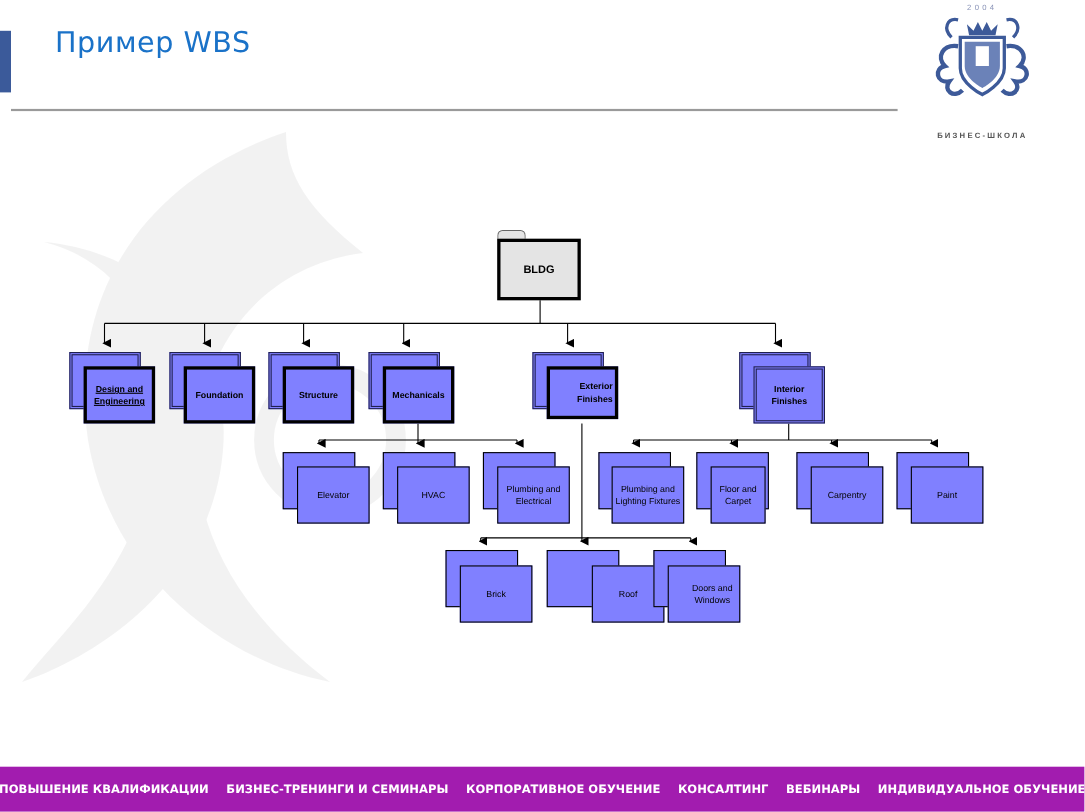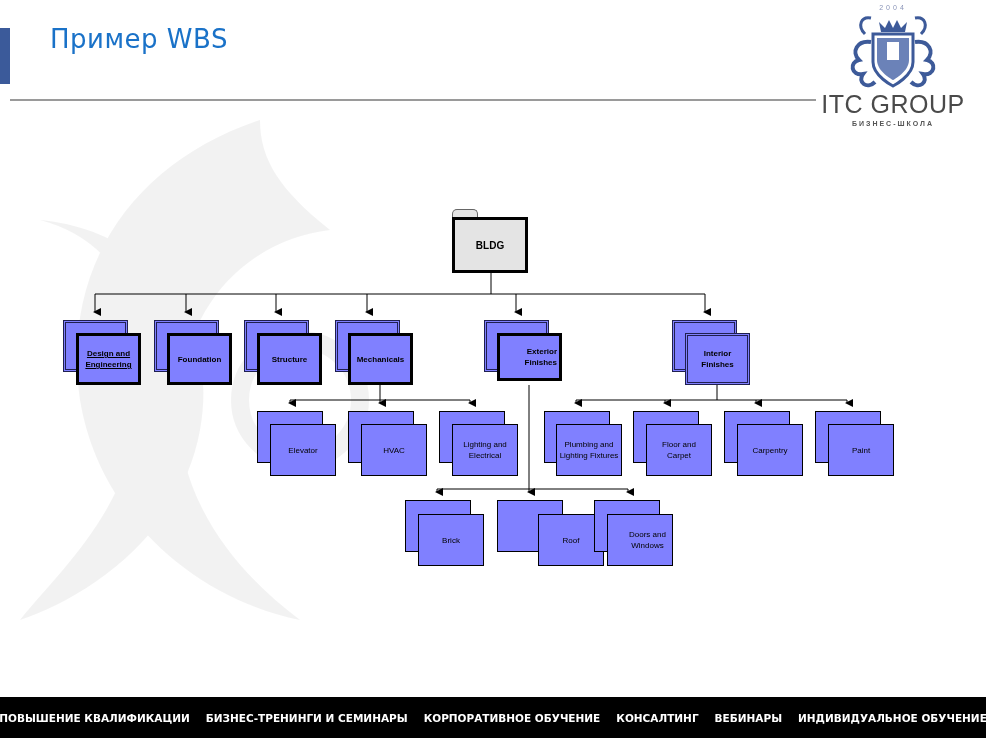--- a/index.html
+++ b/index.html
@@ -13,21 +13,21 @@
   .logo-sub { position:absolute; left:0; top:116px; width:146px; text-align:center; font-size:7px; color:#555; letter-spacing:2px; font-weight:bold; }
   .logo-year { position:absolute; left:0; top:0px; width:146px; text-align:center; font-size:7px; color:#8a94b8; letter-spacing:3px; }
   .diagram { position:absolute; left:0; top:0; width:986px; height:690px; }
   .node-back { position:absolute; background:#8080ff; border:1px solid #000; box-sizing:border-box; }
   .node-back.dbl { border:3px double #202050; }
   .node-front { position:absolute; background:#8080ff; border:1px solid #000; box-sizing:border-box; display:flex; align-items:center; justify-content:center; text-align:center; font-size:8px; color:#000; line-height:11px; padding:2px; }
   .node-front.bold { border:3px solid #000; font-weight:bold; }
   .node-front.dbl { border:3px double #202050; font-weight:bold; }
   .root { position:absolute; left:452px; top:217px; width:76px; height:56px; background:#e4e4e4; border:3px solid #000; box-sizing:border-box; display:flex; align-items:center; justify-content:center; font-size:10px; font-weight:bold; }
   .root-tab { position:absolute; left:452px; top:209px; width:26px; height:10px; background:#e4e4e4; border:1px solid #666; border-bottom:none; border-radius:5px 5px 0 0; box-sizing:border-box; }
-  .footer { position:absolute; left:0; top:697px; width:986px; height:41px; background:#000000; display:flex; align-items:center; justify-content:center; }
+  .footer { position:absolute; left:0; top:697px; width:986px; height:41px; background:#a21caf; display:flex; align-items:center; justify-content:center; }
   .footer-item { color:#ffffff; font-family:"DejaVu Sans", sans-serif; font-size:10.5px; font-weight:bold; padding:0 8px; white-space:nowrap; }
   .footer-sep { width:1px; height:24px; background:#7c95c4; }
 </style>
 </head>
 <body>
 
 <div class="accent-bar"></div>
 
 <svg class="watermark" viewBox="0 0 520 560">
   <path d="M260 20 C140 60 60 160 80 300 C100 420 200 500 300 520 C220 460 170 380 180 290 C190 200 250 140 330 130 C280 90 260 60 260 20 Z" fill="#333"></path>
@@ -43,21 +43,20 @@
   <svg style="position:absolute;left:23px;top:8px;" width="100" height="80" viewBox="0 0 100 80">
     <path d="M30 22 L70 22 L70 50 C70 64 50 74 50 74 C50 74 30 64 30 50 Z" fill="#fff" stroke="#3d5a99" stroke-width="3"></path>
     <path d="M34 26 L66 26 L66 48 C66 60 50 68 50 68 C50 68 34 60 34 48 Z" fill="#6b82b8"></path>
     <rect x="44" y="30" width="12" height="18" fill="#fff"></rect>
     <path d="M36 10 L42 16 L46 8 L50 16 L54 8 L58 16 L64 10 L62 20 L38 20 Z" fill="#3d5a99"></path>
     <path d="M28 30 C14 28 8 40 16 48 C6 50 8 64 20 62 C14 70 24 78 32 70" fill="none" stroke="#3d5a99" stroke-width="4"></path>
     <path d="M72 30 C86 28 92 40 84 48 C94 50 92 64 80 62 C86 70 76 78 68 70" fill="none" stroke="#3d5a99" stroke-width="4"></path>
     <path d="M22 22 C14 14 18 4 28 6" fill="none" stroke="#3d5a99" stroke-width="3"></path>
     <path d="M78 22 C86 14 82 4 72 6" fill="none" stroke="#3d5a99" stroke-width="3"></path>
   </svg>
-  <div class="logo-text">ITC GROUP</div>
   <div class="logo-sub">БИЗНЕС-ШКОЛА</div>
 </div>
 
 <svg class="diagram" viewBox="0 0 986 690">
   <defs>
     <marker id="arr" markerWidth="8" markerHeight="8" refX="4" refY="6" orient="auto-start-reverse">
       <path d="M0 0 L8 0 L4 8 Z" fill="#000"></path>
     </marker>
   </defs>
   <g stroke="#000" stroke-width="1" fill="none">
@@ -113,27 +112,27 @@
 <div class="node-back dbl" style="left:672px;top:320px;width:65px;height:52px;"></div>
 <div class="node-front dbl" style="left:685px;top:333px;width:65px;height:52px;">Interior Finishes</div>
 
 <div class="node-back" style="left:257px;top:411px;width:66px;height:52px;"></div>
 <div class="node-front" style="left:270px;top:424px;width:66px;height:52px;">Elevator</div>
 
 <div class="node-back" style="left:348px;top:411px;width:66px;height:52px;"></div>
 <div class="node-front" style="left:361px;top:424px;width:66px;height:52px;">HVAC</div>
 
 <div class="node-back" style="left:439px;top:411px;width:66px;height:52px;"></div>
-<div class="node-front" style="left:452px;top:424px;width:66px;height:52px;">Lighting and Electrical</div>
+<div class="node-front" style="left:452px;top:424px;width:66px;height:52px;">Plumbing and Electrical</div>
 
 <div class="node-back" style="left:544px;top:411px;width:66px;height:52px;"></div>
 <div class="node-front" style="left:556px;top:424px;width:66px;height:52px;">Plumbing and Lighting Fixtures</div>
 
 <div class="node-back" style="left:633px;top:411px;width:66px;height:52px;"></div>
-<div class="node-front" style="left:646px;top:424px;width:66px;height:52px;">Floor and Carpet</div>
+<div class="node-front" style="left:646px;top:424px;width:50px;height:52px;">Floor and Carpet</div>
 
 <div class="node-back" style="left:724px;top:411px;width:66px;height:52px;"></div>
 <div class="node-front" style="left:737px;top:424px;width:66px;height:52px;">Carpentry</div>
 
 <div class="node-back" style="left:815px;top:411px;width:66px;height:52px;"></div>
 <div class="node-front" style="left:828px;top:424px;width:66px;height:52px;">Paint</div>
 
 <div class="node-back" style="left:405px;top:500px;width:66px;height:52px;"></div>
 <div class="node-front" style="left:418px;top:514px;width:66px;height:52px;">Brick</div>
 

